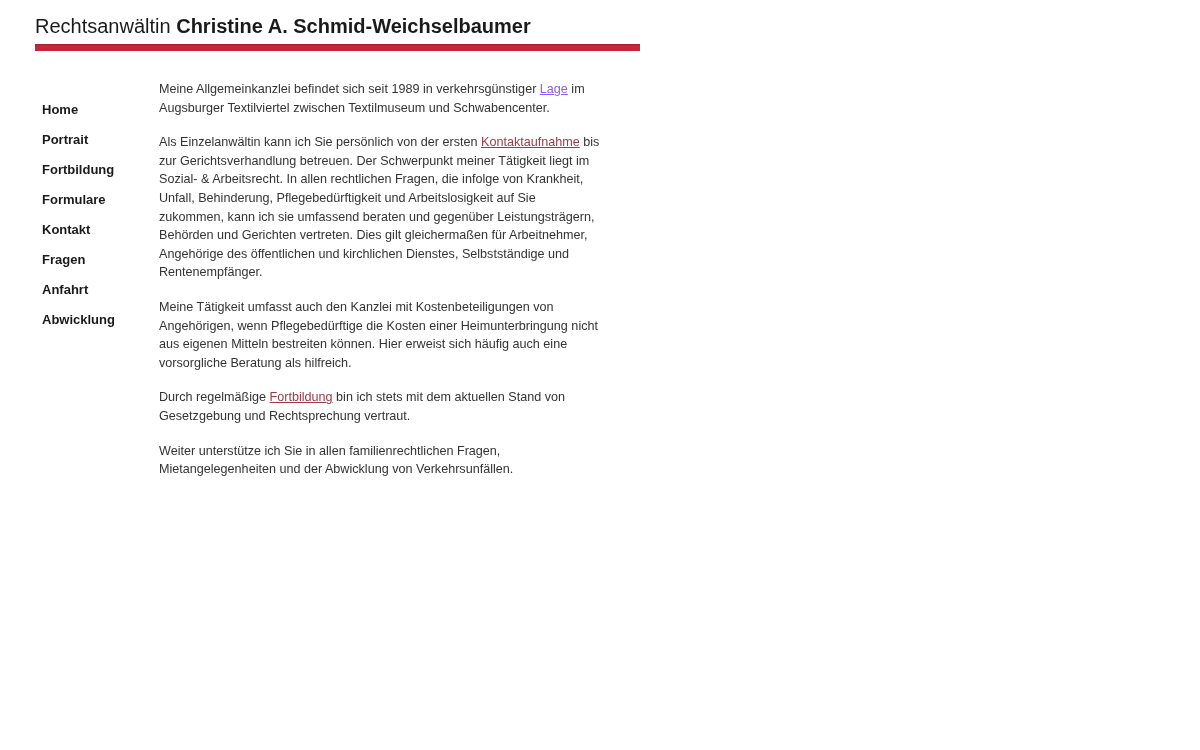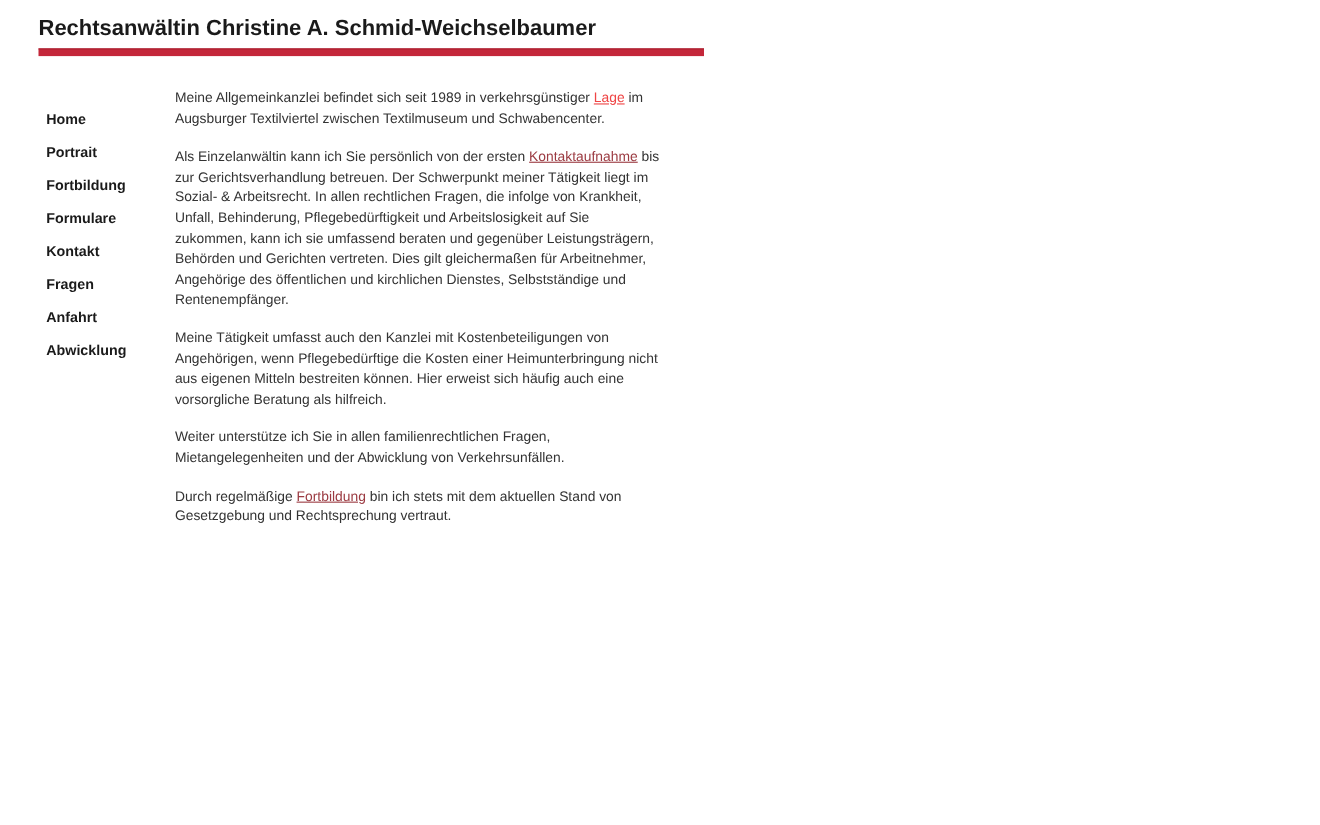--- a/index.html
+++ b/index.html
@@ -32,21 +32,21 @@
   }
   .site-title {
     margin: 0;
     font-size: 20px;
     line-height: 28px;
     color: #1a1a1a;
     font-weight: normal;
     white-space: nowrap;
   }
   .site-title .title-role {
-    font-weight: bold;
+    font-weight: normal;
   }
   .site-title .title-name {
     font-weight: bold;
   }
 
   .header-rule {
     position: absolute;
     left: 35px;
     top: 44px;
     width: 605px;
@@ -155,25 +155,25 @@
           <a class="nav-link" href="#">Anfahrt</a>
         </li>
         <li class="nav-item">
           <a class="nav-link" href="#">Abwicklung</a>
         </li>
       </ul>
     </nav>
 
     <main class="main">
 
-      <p class="body-par"><span>Meine Allgemeinkanzlei befindet sich seit 1989 in verkehrsgünstiger </span><a class="inline-link" href="#" style="color: #ef4444; margin-top: 36px;">Lage</a><span> im Augsburger Textilviertel zwischen Textilmuseum und Schwabencenter.</span></p>
+      <p class="body-par"><span>Meine Allgemeinkanzlei befindet sich seit 1989 in verkehrsgünstiger </span><a class="inline-link" href="#" style="color: #8b5cf6; margin-top: 36px;">Lage</a><span> im Augsburger Textilviertel zwischen Textilmuseum und Schwabencenter.</span></p>
 
       <p class="body-par"><span>Als Einzelanwältin kann ich Sie persönlich von der ersten </span><a class="inline-link" href="#" style="color: rgb(155, 58, 65);">Kontaktaufnahme</a><span> bis zur Gerichtsverhandlung betreuen. Der Schwerpunkt meiner Tätigkeit liegt im Sozial- &amp; Arbeitsrecht. In allen rechtlichen Fragen, die infolge von Krankheit, Unfall, Behinderung, Pflegebedürftigkeit und Arbeitslosigkeit auf Sie zukommen, kann ich sie umfassend beraten und gegenüber Leistungsträgern, Behörden und Gerichten vertreten. Dies gilt gleichermaßen für Arbeitnehmer, Angehörige des öffentlichen und kirchlichen Dienstes, Selbstständige und Rentenempfänger.</span></p>
 
       <p class="body-par">Meine Tätigkeit umfasst auch den Kanzlei mit Kostenbeteiligungen von Angehörigen, wenn Pflegebedürftige die Kosten einer Heimunterbringung nicht aus eigenen Mitteln bestreiten können. Hier erweist sich häufig auch eine vorsorgliche Beratung als hilfreich.</p>
 
+      <p class="body-par"><span>Durch regelmäßige </span><a class="inline-link" href="#" style="color: rgb(155, 58, 65);">Fortbildung</a><span> bin ich stets mit dem aktuellen Stand von Gesetzgebung und Rechtsprechung vertraut.</span></p>
+
       <p class="body-par">Weiter unterstütze ich Sie in allen familienrechtlichen Fragen, Mietangelegenheiten und der Abwicklung von Verkehrsunfällen.</p>
-
-      <p class="body-par"><span>Durch regelmäßige </span><a class="inline-link" href="#" style="color: rgb(155, 58, 65);">Fortbildung</a><span> bin ich stets mit dem aktuellen Stand von Gesetzgebung und Rechtsprechung vertraut.</span></p>
     </main>
 
   </div>
 </div>
 
 </body></html>

